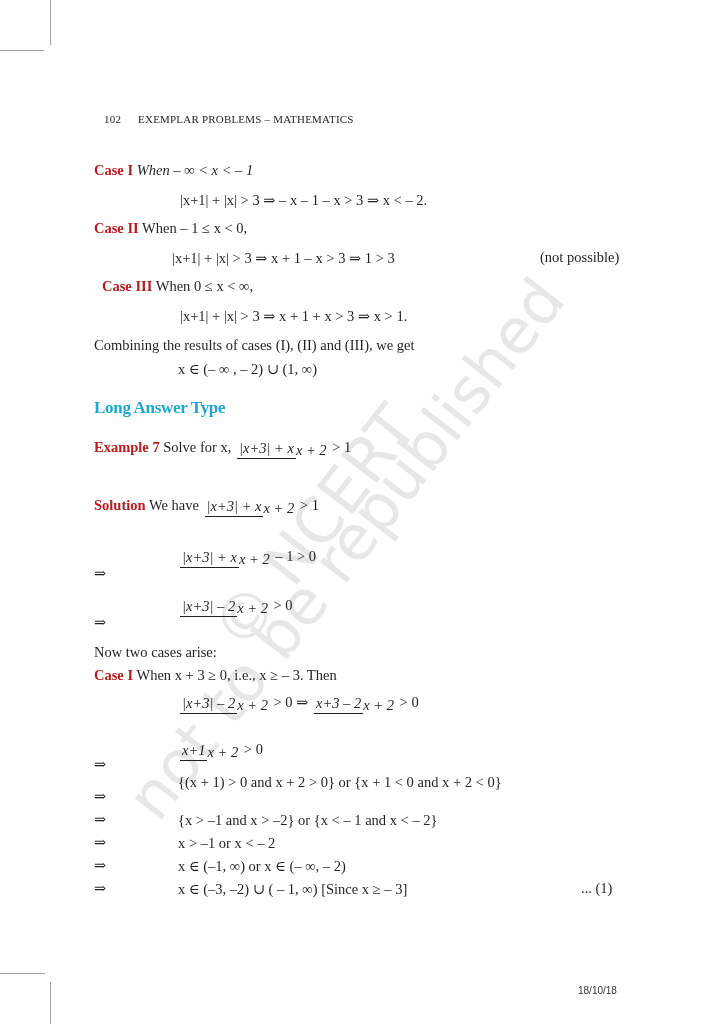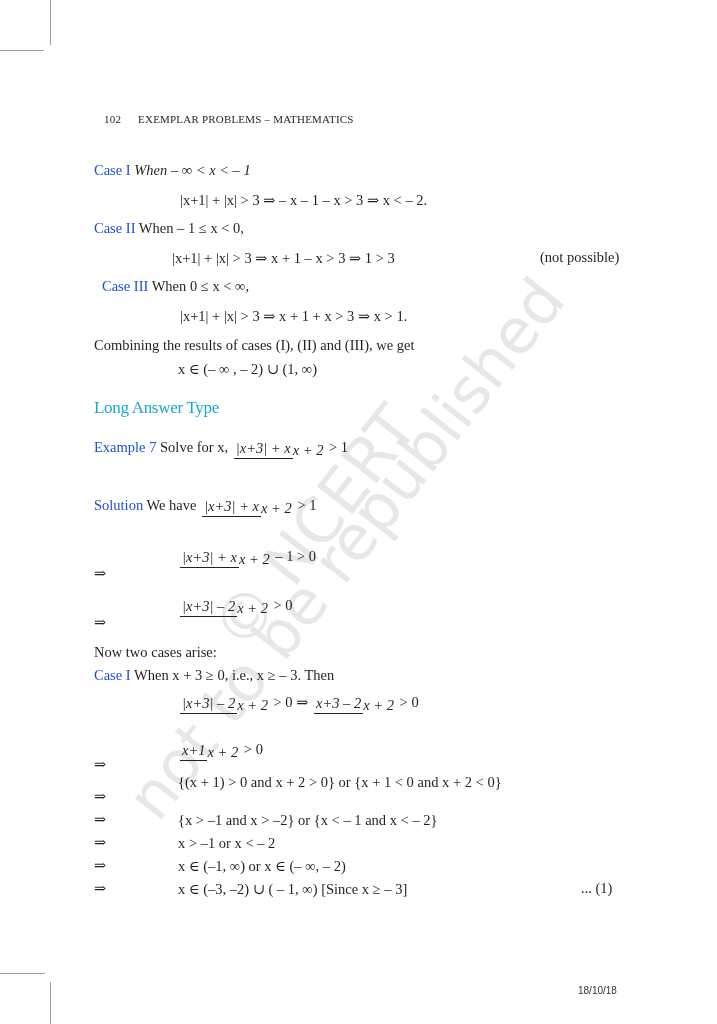--- a/index.html
+++ b/index.html
@@ -15,33 +15,33 @@
   .header {
     position: absolute; left: 104px; top: 113px;
     font-size: 11px; letter-spacing: 0.2px; color: #231f20;
   }
   .header .pg { margin-right: 14px; }
 
   .line {
     position: absolute; left: 94px; font-size: 14.5px; white-space: nowrap;
     line-height: 18px;
   }
-  .accent { color: #1d4ed8; font-weight: normal; }
+  .accent { color: #b91c1c; font-weight: bold; }
   .i { font-style: italic; }
 
   .frac {
     display: inline-flex; align-items: center;
     vertical-align: middle; margin: 0 2px;
   }
   .frac .num { padding: 0 2px 1px; border-bottom: 1px solid #231f20; line-height: 18px; }
   .frac .den { padding-top: 2px; line-height: 18px; }
 
   .section-title {
     position: absolute; left: 94px; top: 398px;
-    font-size: 17px; font-weight: normal; color: #1ba6d6; letter-spacing: -0.3px;
+    font-size: 17px; font-weight: bold; color: #1ba6d6; letter-spacing: -0.3px;
   }
 
   .arrow { position: absolute; left: 94px; font-size: 14.5px; }
   .rhs-right { position: absolute; font-size: 14.5px; white-space: nowrap; }
 
   .watermark {
     position: absolute; color: #e7e7e7; font-family: "DejaVu Sans", sans-serif;
     transform-origin: left bottom; white-space: nowrap; pointer-events: none;
   }
   .date {

